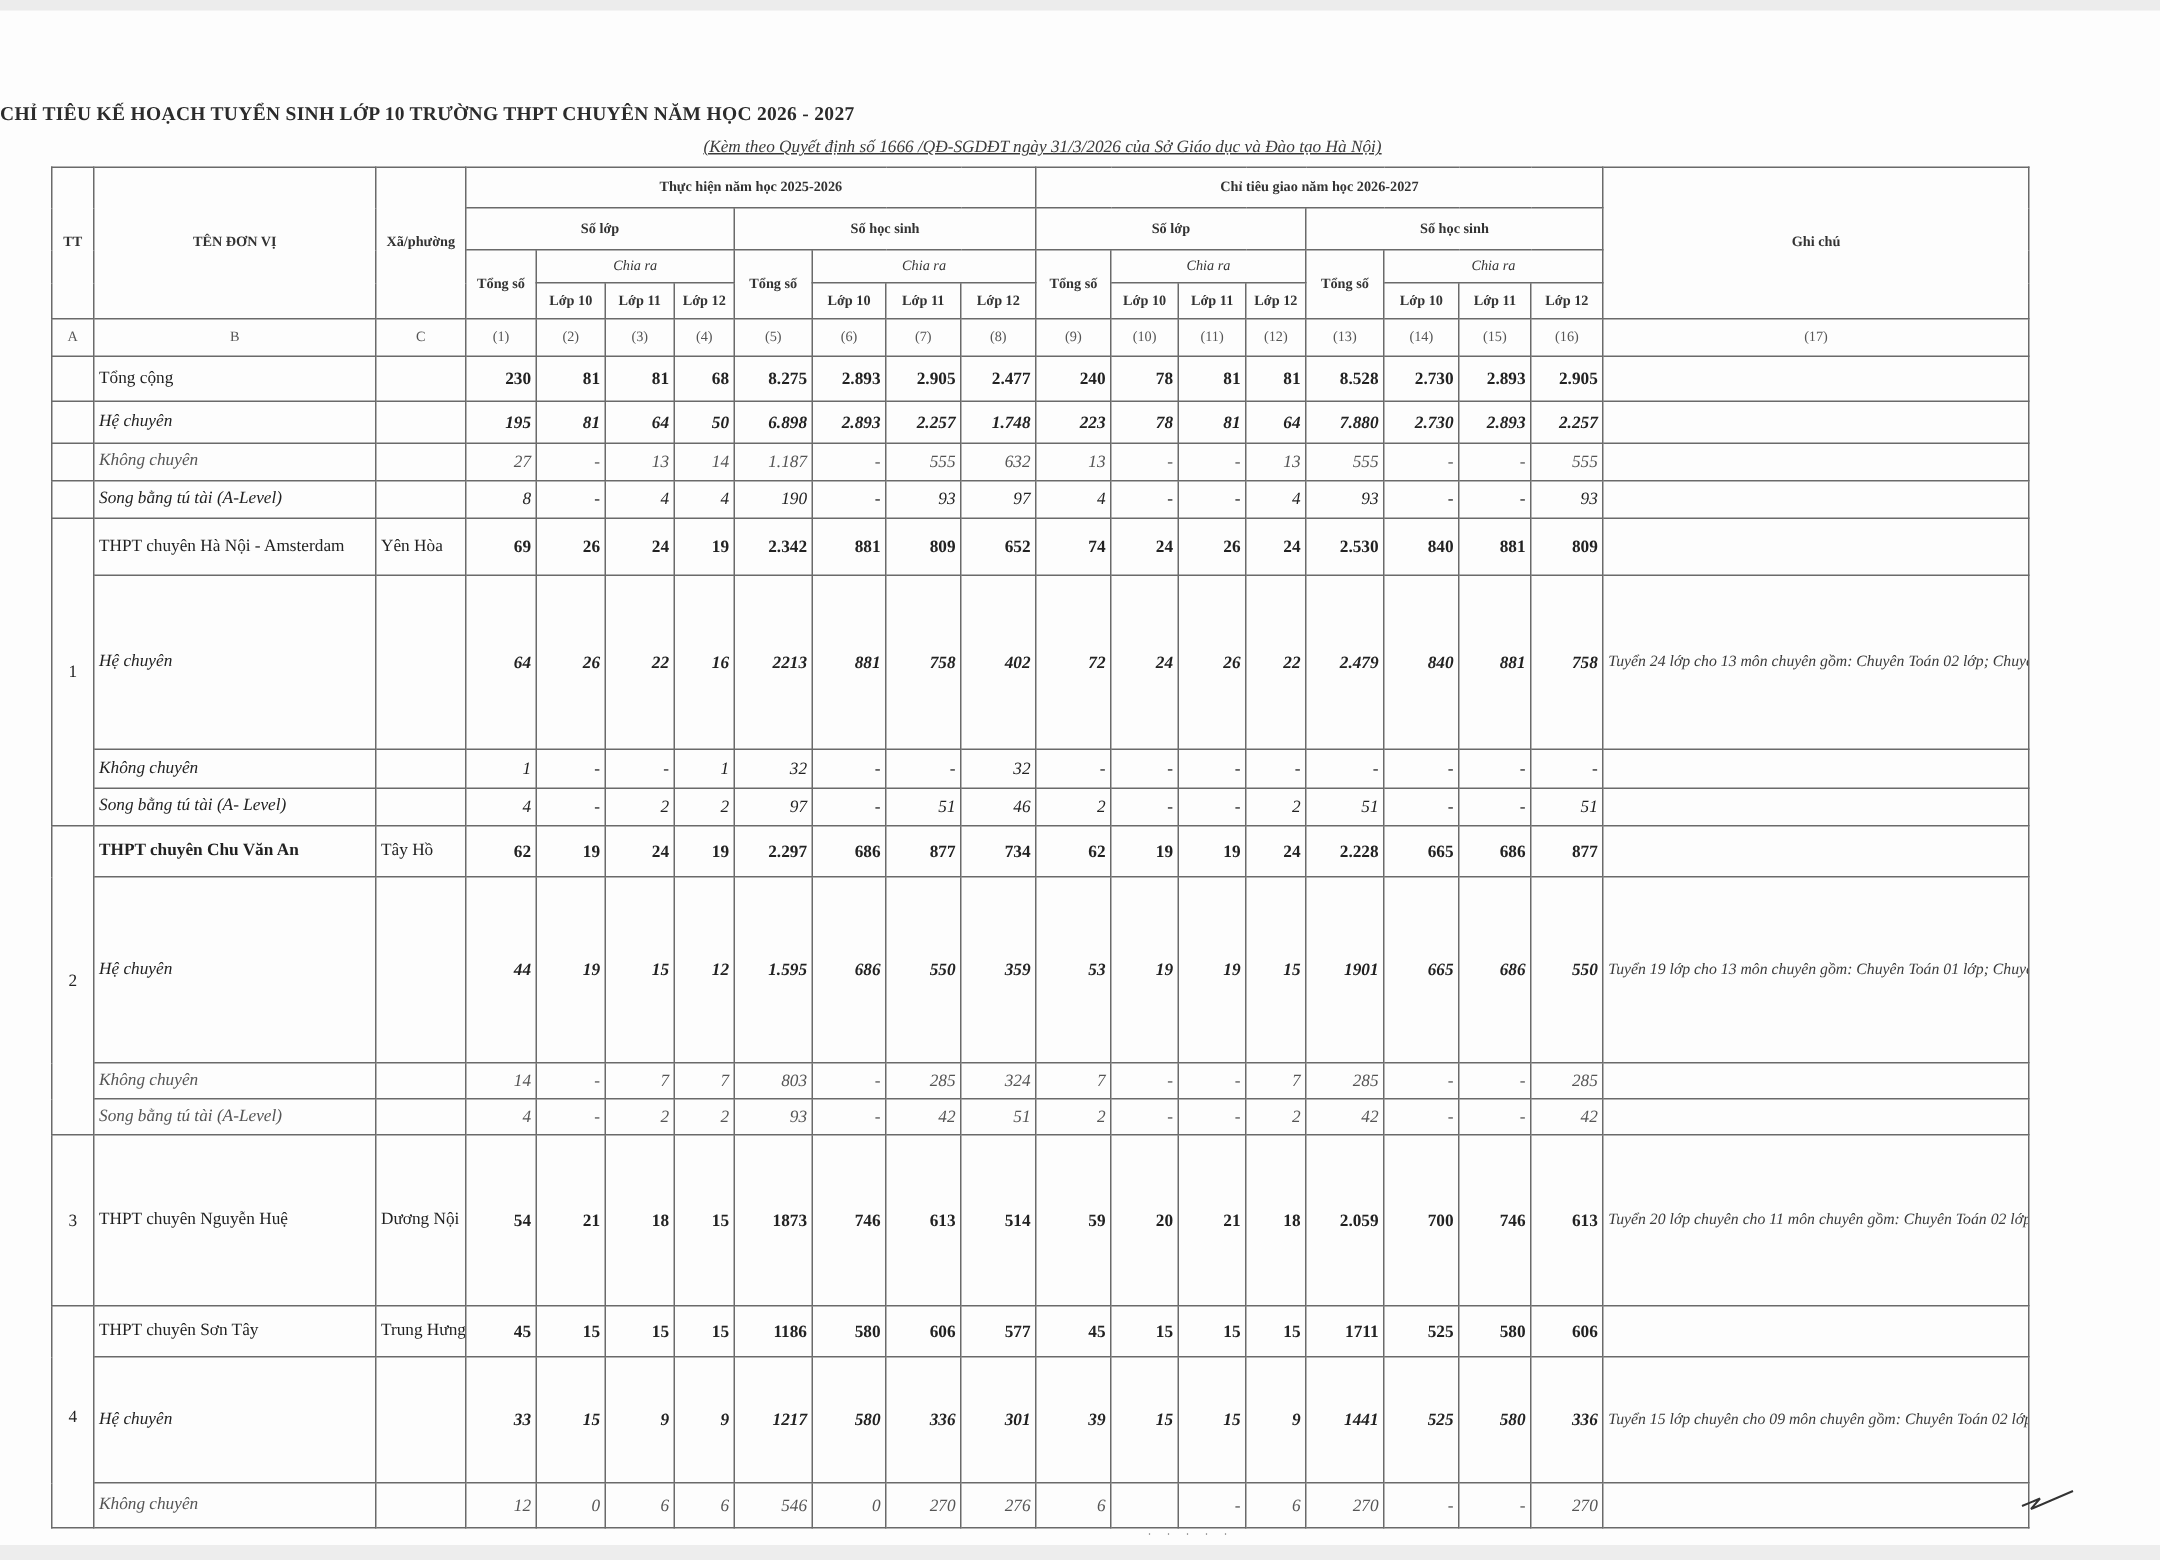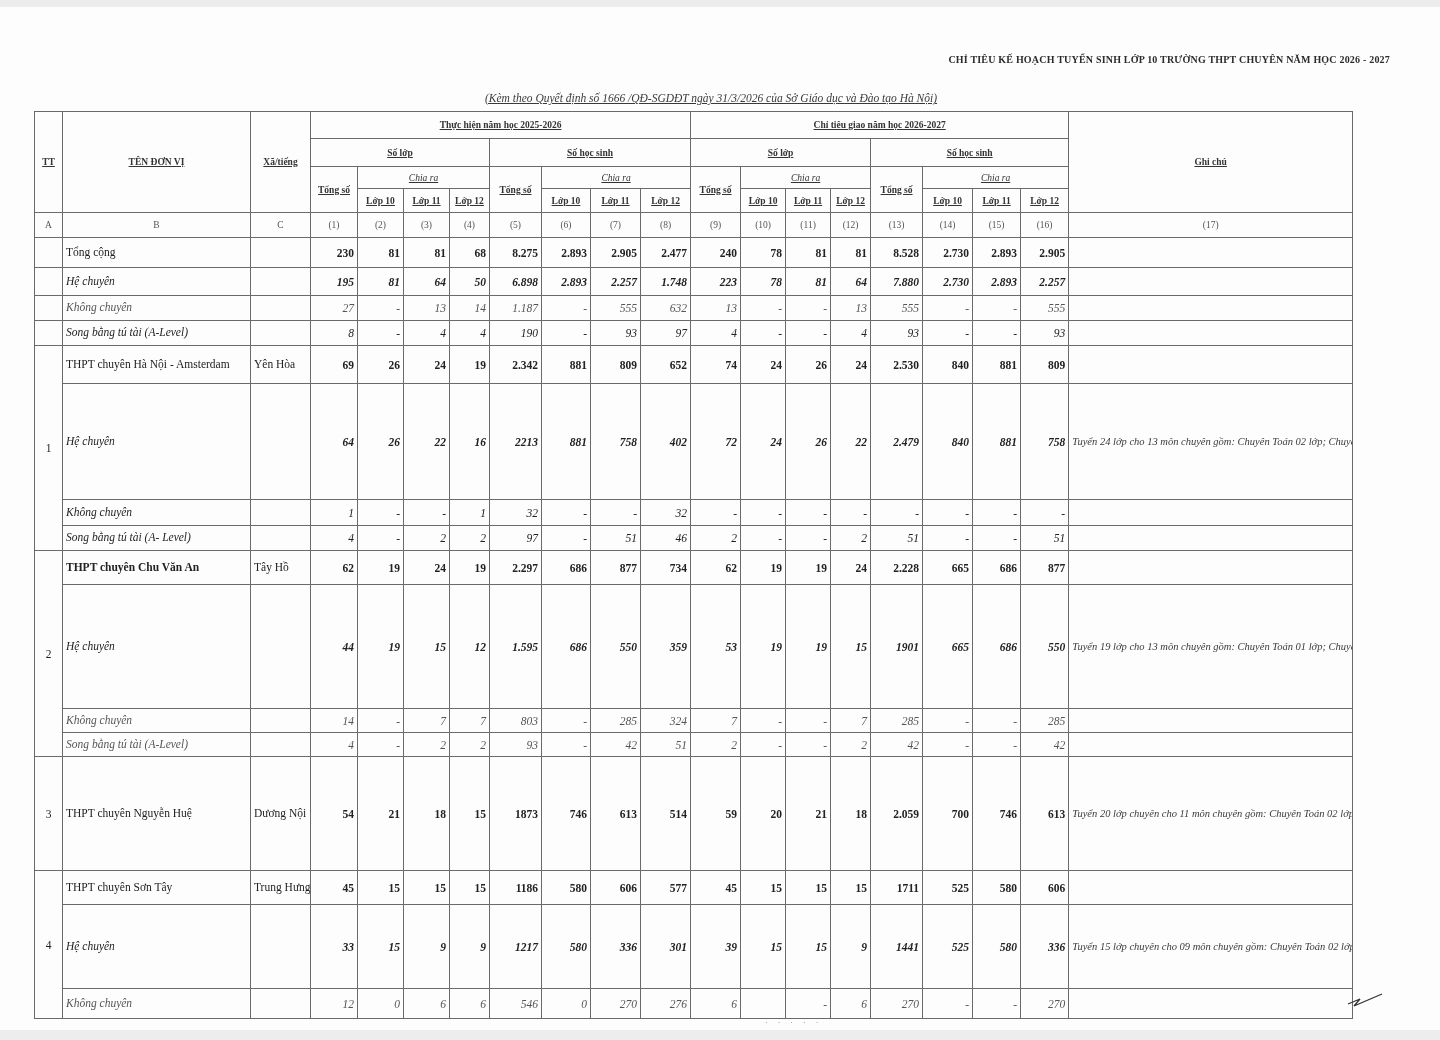--- a/index.html
+++ b/index.html
@@ -6,40 +6,40 @@
   body {
     width: 1440px; height: 1040px; overflow: hidden;
     background: #fdfdfd;
     font-family: "Liberation Serif", "DejaVu Serif", serif;
     color: #222;
     position: relative;
   }
   .topbar { position: absolute; left: 0; top: 0; width: 1440px; height: 7px; background: #ececec; }
   .bottombar { position: absolute; left: 0; top: 1030px; width: 1440px; height: 10px; background: #ededed; }
   .title {
-    position: absolute; left: 0; top: 54px; width: 1390px;
-    text-align: right; font-weight: bold; font-size: 10px; letter-spacing: 0.2px; color: #2b2b2b;
+    position: absolute; left: 0; top: 68px; width: 1390px;
+    text-align: left; font-weight: bold; font-size: 13px; letter-spacing: 0.2px; color: #2b2b2b;
   }
   .subtitle {
     position: absolute; left: 0; top: 92px; width: 1390px;
-    text-align: center; font-style: italic; font-size: 11.5px; text-decoration: underline; color: #3a3a3a; padding-left: 16px;
+    text-align: center; font-style: italic; font-size: 11.5px; text-decoration: underline; color: #3a3a3a;
   }
   table.main {
     position: absolute; left: 34px; top: 111px;
     border-collapse: collapse; table-layout: fixed;
     width: 1318px;
   }
   table.main td, table.main th {
     border: 1px solid #6a6a6a;
     padding: 0 3px;
     font-size: 11.5px;
     overflow: hidden;
     white-space: nowrap;
   }
-  th { font-weight: bold; font-size: 9.5px !important; text-align: center; color: #333; text-decoration: underline; }
+  th { font-weight: bold; font-size: 9.5px !important; text-align: center; color: #333; }
   th.it { font-style: italic; font-weight: normal; }
   .codes td { text-align: center; font-size: 9.5px !important; color: #555; height: 24px; }
   td.num { text-align: right; }
   td.c { text-align: center; }
   td.name { text-align: left; white-space: normal; line-height: 1.15; }
   td.name.ctr { text-align: left; }
   tr.bold td.num { font-weight: bold; }
   tr.ital td { font-style: italic; }
   tr.ital td.num { font-weight: normal; }
   tr.boldital td.num { font-weight: bold; font-style: italic; }
@@ -80,21 +80,21 @@
     <col style="width:52px">
       <col style="width:50px">
       <col style="width:48px">
       <col style="width:48px">
     <col style="width:284px">
   </colgroup>
   <thead>
     <tr style="height:27px">
       <th rowspan="4">TT</th>
       <th rowspan="4">TÊN ĐƠN VỊ</th>
-      <th rowspan="4">Xã/tiếng</th>
+      <th rowspan="4">Xã/phường</th>
       <th colspan="8">Thực hiện năm học 2025-2026</th>
       <th colspan="8">Chỉ tiêu giao năm học 2026-2027</th>
       <th rowspan="4">Ghi chú</th>
     </tr>
     <tr style="height:28px">
       <th colspan="4">Số lớp</th>
       <th colspan="4">Số học sinh</th>
       <th colspan="4">Số lớp</th>
       <th colspan="4">Số học sinh</th>
     </tr>

